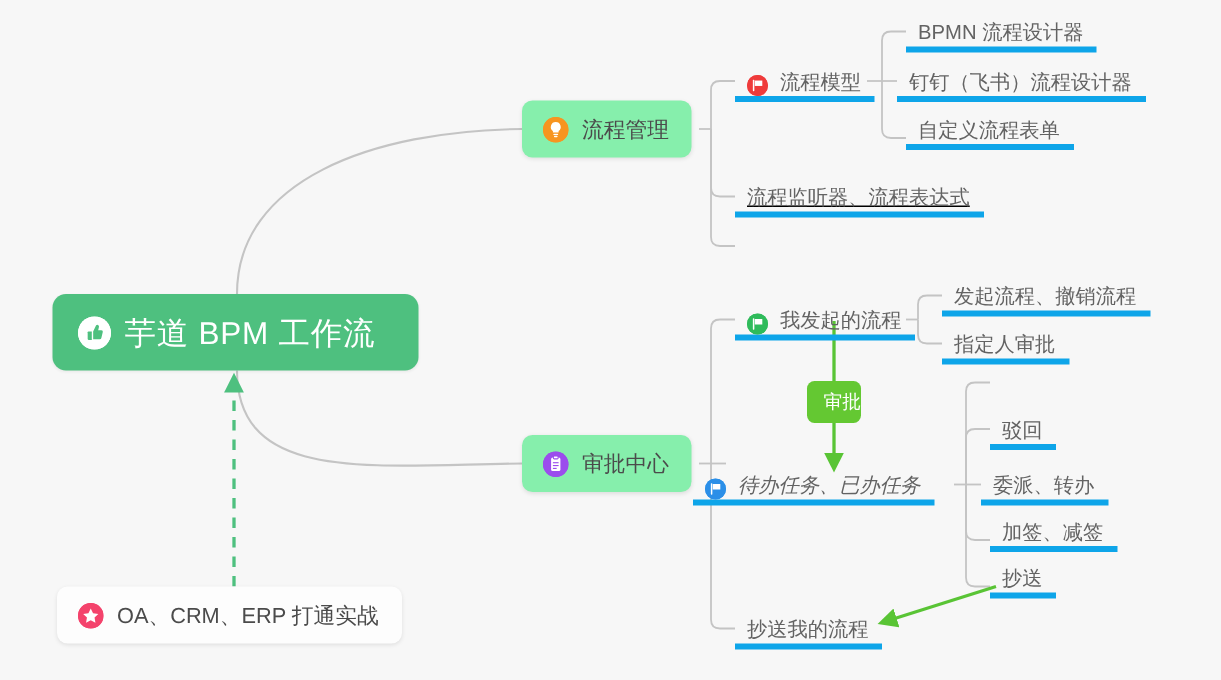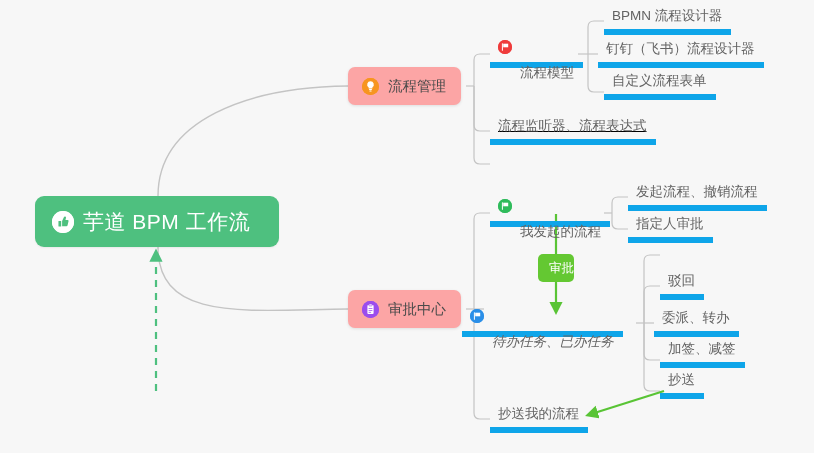--- a/index.html
+++ b/index.html
@@ -51,44 +51,44 @@
     font-size: 21px;
     letter-spacing: 0.5px;
     margin-left: 9px;
     white-space: nowrap;
   }
 
   
   .pill {
     position: absolute;
     box-sizing: border-box;
-    background: #fca5a5;
+    background: #86efac;
     border-radius: 7px;
     display: flex;
     align-items: center;
     padding: 0 15px 0 14px;
     height: 38px;
     box-shadow: 0 1px 3px rgba(0,0,0,0.10);
   }
   .pill-label {
     font-size: 14.5px;
     color: #4b4b4b;
     margin-left: 9px;
     white-space: nowrap;
   }
 
   
   .leaf {
     position: absolute;
     box-sizing: border-box;
     display: flex;
-    align-items: flex-start;
+    align-items: flex-end;
     height: 28px;
     padding: 0 9px 0 8px;
-    border-bottom: 6px solid #0ea5e9;
+    border-bottom: 4px solid #0ea5e9;
     white-space: nowrap;
   }
   .leaf .txt {
     font-size: 13.5px;
     color: #636363;
   }
   .leaf.with-icon .txt { margin-left: 8px; margin-top: 24px; }
 
   
   .callout {
@@ -311,14 +311,23 @@
   </div>
 
   <div class="leaf" style="left:490px; top:405px;">
     <span class="txt">抄送我的流程</span>
   </div>
 
   <div class="badge">
     <span class="txt">审批</span>
   </div>
 
+  <div class="callout">
+    <span class="cicon" style="background:#f4436c">
+      <svg width="17" height="17" viewBox="0 0 17 17">
+        <circle cx="8.5" cy="8.5" r="8.5" fill="#f4436c"></circle>
+        <path d="M8.5 3.6 l1.55 3.15 3.5 0.5 -2.52 2.47 0.6 3.47 -3.13 -1.66 -3.13 1.66 0.6 -3.47 -2.52 -2.47 3.5 -0.5 z" fill="#ffffff"></path>
+      </svg>
+    </span>
+    <span class="txt">OA、CRM、ERP 打通实战</span>
+  </div>
 
 </div>
 
 </body></html>

